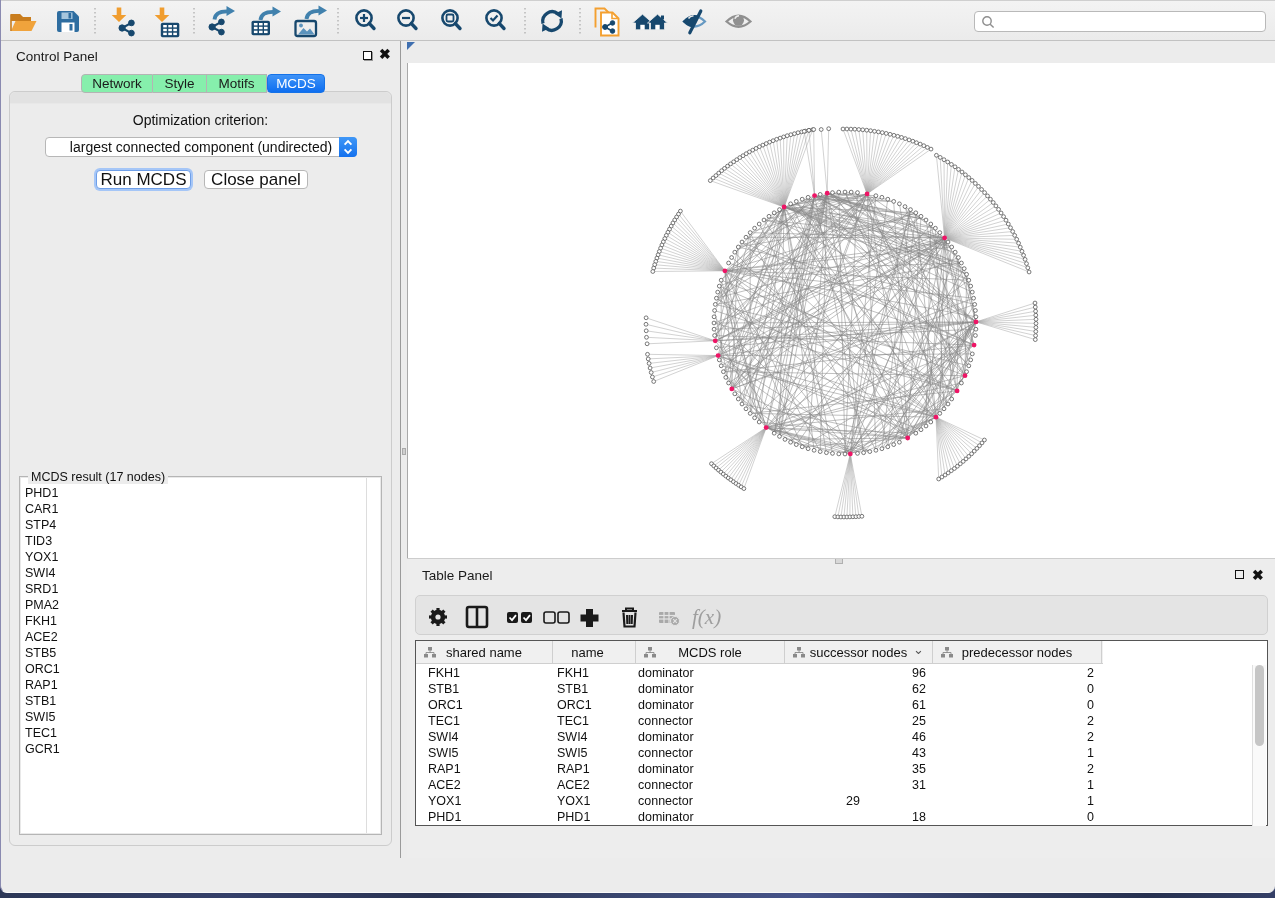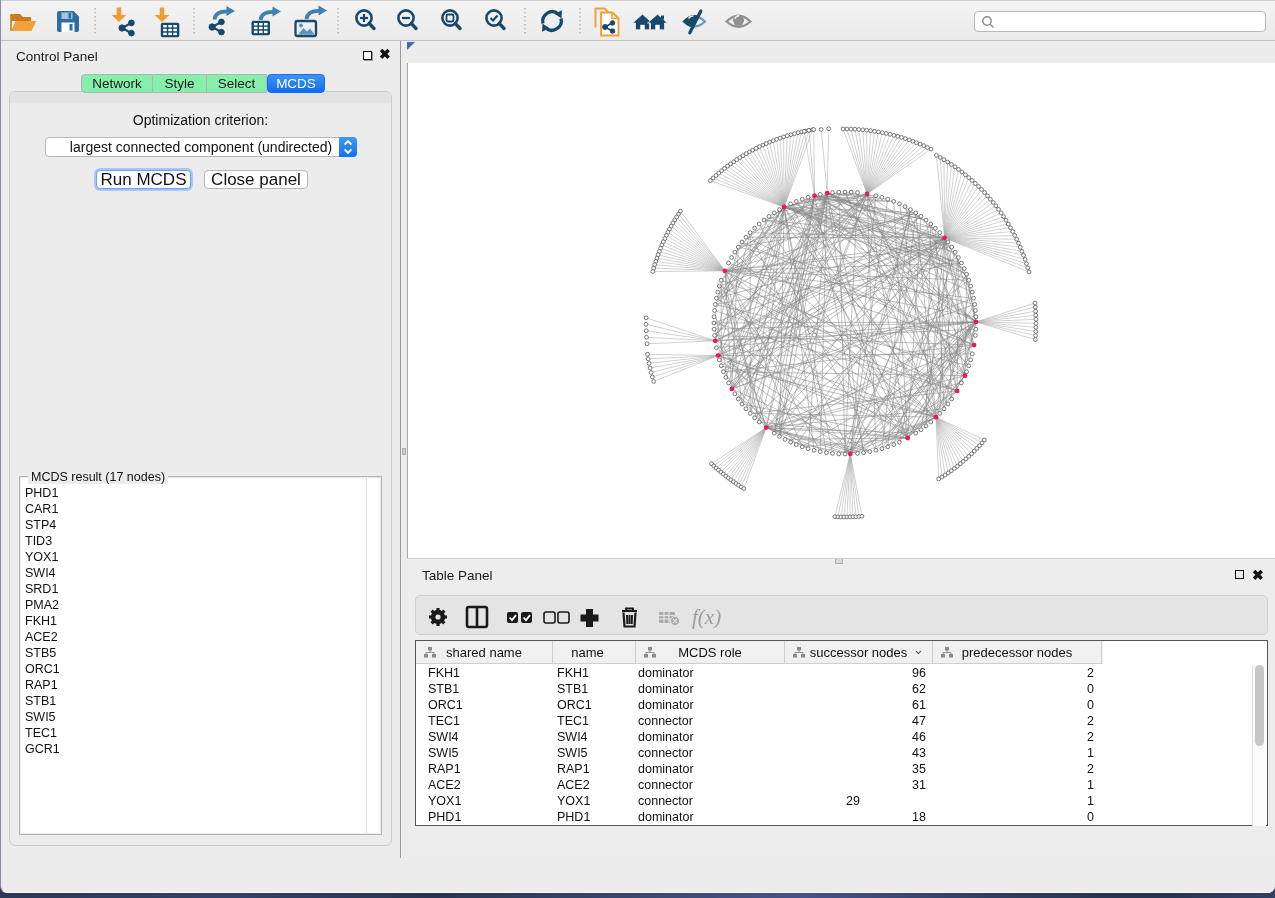--- a/index.html
+++ b/index.html
@@ -226,21 +226,21 @@
         </svg>
       </div>
   </div>
   <div id="cpanel">
     <div class="ptitle">Control Panel</div>
     <div id="cp-float"></div>
     <div id="cp-close">✖</div>
     <div id="cptabs">
       <div class="tab first" style="width:72px;">Network</div>
         <div class="tab" style="width:54px;">Style</div>
-        <div class="tab" style="width:60px;">Select</div>
+        <div class="tab" style="width:60px;">Motifs</div>
         <div class="tab sel" style="width:58px;">MCDS</div>
     </div>
     <div id="cpbox">
         <div class="topstrip"></div>
       </div>
     <div id="combo">largest connected component (undirected)<div class="stepper"><svg width="18" height="20" viewBox="0 0 18 20">
             <path d="M5.6 7.6 L9 4.2 L12.4 7.6" fill="none" stroke="#fff" stroke-width="1.9"></path>
             <path d="M5.6 12.4 L9 15.8 L12.4 12.4" fill="none" stroke="#fff" stroke-width="1.9"></path>
           </svg></div></div>
     <div id="optlabel">Optimization criterion:</div>
@@ -1155,21 +1155,21 @@
             <span style="left:12px;">ORC1</span>
             <span style="left:141px;">ORC1</span>
             <span style="left:222px;">dominator</span>
             <span style="left:430px;width:80px;text-align:right;">61</span>
             <span style="left:598px;width:80px;text-align:right;">0</span>
           </div>
         <div class="trow" style="top:72px;">
             <span style="left:12px;">TEC1</span>
             <span style="left:141px;">TEC1</span>
             <span style="left:222px;">connector</span>
-            <span style="left:430px;width:80px;text-align:right;">47</span>
+            <span style="left:430px;width:80px;text-align:right;">25</span>
             <span style="left:598px;width:80px;text-align:right;">2</span>
           </div>
         <div class="trow" style="top:88px;">
             <span style="left:12px;">SWI4</span>
             <span style="left:141px;">SWI4</span>
             <span style="left:222px;">dominator</span>
             <span style="left:430px;width:80px;text-align:right;">46</span>
             <span style="left:598px;width:80px;text-align:right;">2</span>
           </div>
         <div class="trow" style="top:104px;">

